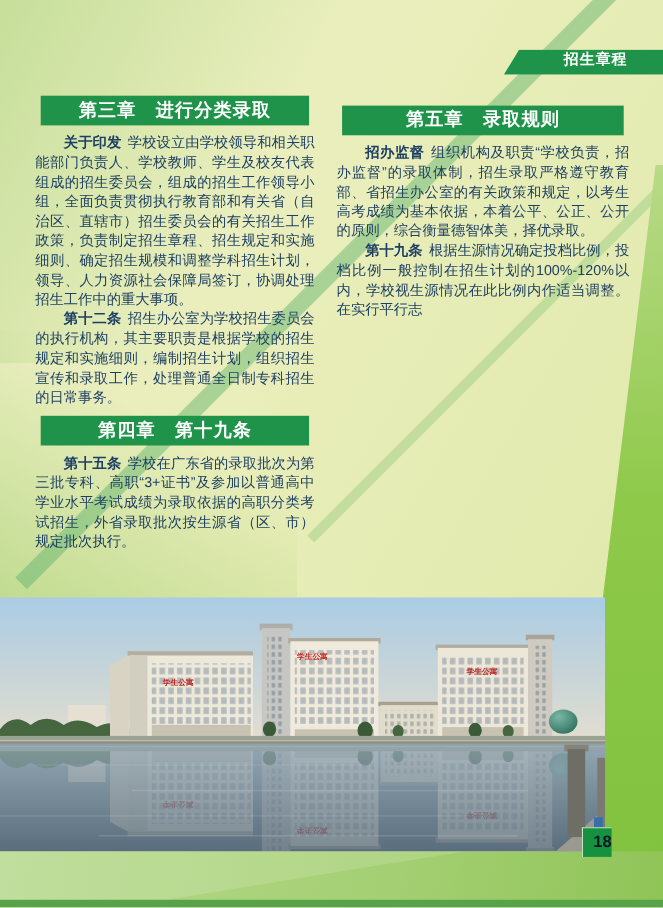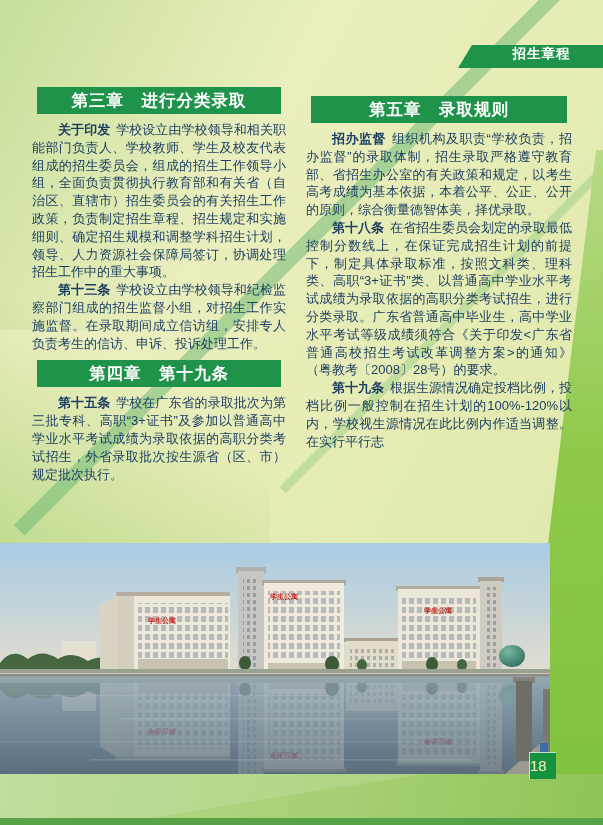--- a/index.html
+++ b/index.html
@@ -40,21 +40,21 @@
   .col-right{left:306px;top:88px;width:266px;}
   .chapter-box{background:#1e9349;color:#fff;font-weight:bold;font-size:16.5px;
     text-align:center;height:27px;line-height:27px;margin:0 5px 7px 5px;letter-spacing:1px;}
   .chapter-box.mid{margin-top:8px;text-align:center;}
   .col p{margin:0;text-indent:2em;}
   .col p b{font-weight:bold;margin-right:.45em;}
   
   .photo{position:absolute;left:0;top:543px;width:550px;height:231px;z-index:5;display:block;}
   
   .pagenum{position:absolute;left:529px;top:752px;width:27px;height:27px;background:#16913f;
-    color:#fef9c3;font-weight:normal;font-size:15px;text-align:left;line-height:25px;z-index:6;
+    color:#0f172a;font-weight:bold;font-size:15px;text-align:right;line-height:25px;z-index:6;
     border-left:1px solid rgba(255,255,255,.75);border-top:1px solid rgba(255,255,255,.75);
     box-sizing:border-box;}
 </style>
 </head>
 <body>
 
 <div class="wash-tl"></div>
 <div class="wash-bl"></div>
 <div class="stripe-a"></div>
 <div class="stripe-b"></div>
@@ -67,29 +67,28 @@
 <div class="banner">
   <span class="t">招生章程</span>
   <span class="sep"></span>
   <span class="year">2017</span>
   <span class="endbar"></span>
 </div>
 
 <div class="col col-left">
   <div class="chapter-box">第三章　进行分类录取</div>
   <p><b>关于印发</b><span>学校设立由学校领导和相关职能部门负责人、学校教师、学生及校友代表组成的招生委员会，组成的招生工作领导小组，全面负责贯彻执行教育部和有关省（自治区、直辖市）招生委员会的有关招生工作政策，负责制定招生章程、招生规定和实施细则、确定招生规模和调整学科招生计划，领导、人力资源社会保障局签订，协调处理招生工作中的重大事项。</span></p>
-  <p><b>第十三条</b><span>学校设立由学校领导和纪检监察部门组成的招生监督小组，对招生工作实施监督。在录取期间成立信访组，安排专人负责考生的信访、申诉、投诉处理工作。</span></p>
+  <p><b>第十二条</b><span>招生办公室为学校招生委员会的执行机构，其主要职责是根据学校的招生规定和实施细则，编制招生计划，组织招生宣传和录取工作，处理普通全日制专科招生的日常事务。</span></p>
   <div class="chapter-box mid">第四章　第十九条</div>
   <p><b>第十五条</b><span>学校在广东省的录取批次为第三批专科、高职“3+证书”及参加以普通高中学业水平考试成绩为录取依据的高职分类考试招生，外省录取批次按生源省（区、市）规定批次执行。</span></p>
 </div>
 
 <div class="col col-right">
   <div class="chapter-box mid">第五章　录取规则</div>
   <p><b>招办监督</b><span>组织机构及职责“学校负责，招办监督”的录取体制，招生录取严格遵守教育部、省招生办公室的有关政策和规定，以考生高考成绩为基本依据，本着公平、公正、公开的原则，综合衡量德智体美，择优录取。</span></p>
-  <p><b>第十八条</b><span>在省招生委员会划定的录取最低控制分数线上，在保证完成招生计划的前提下，制定具体录取标准，按照文科类、理科类、高职“3+证书”类、以普通高中学业水平考试成绩为录取依据的高职分类考试招生，进行分类录取。广东省普通高中毕业生，高中学业水平考试等级成绩须符合《关于印发&lt;广东省普通高校招生考试改革调整方案&gt;的通知》（粤教考〔2008〕28号）的要求。</span></p>
   <p><b>第十九条</b><span>根据生源情况确定投档比例，投档比例一般控制在招生计划的100%-120%以内，学校视生源情况在此比例内作适当调整。在实行平行志</span></p>
 </div>
 
 <svg class="photo" viewBox="0 0 550 231" xmlns="http://www.w3.org/2000/svg">
   <defs>
     <linearGradient id="sky" x1="0" y1="0" x2="0" y2="1">
       <stop offset="0%" stop-color="#a9cce5"></stop>
         <stop offset="60%" stop-color="#ccd6d6"></stop>
         <stop offset="100%" stop-color="#e3ded0"></stop>
     </linearGradient>

